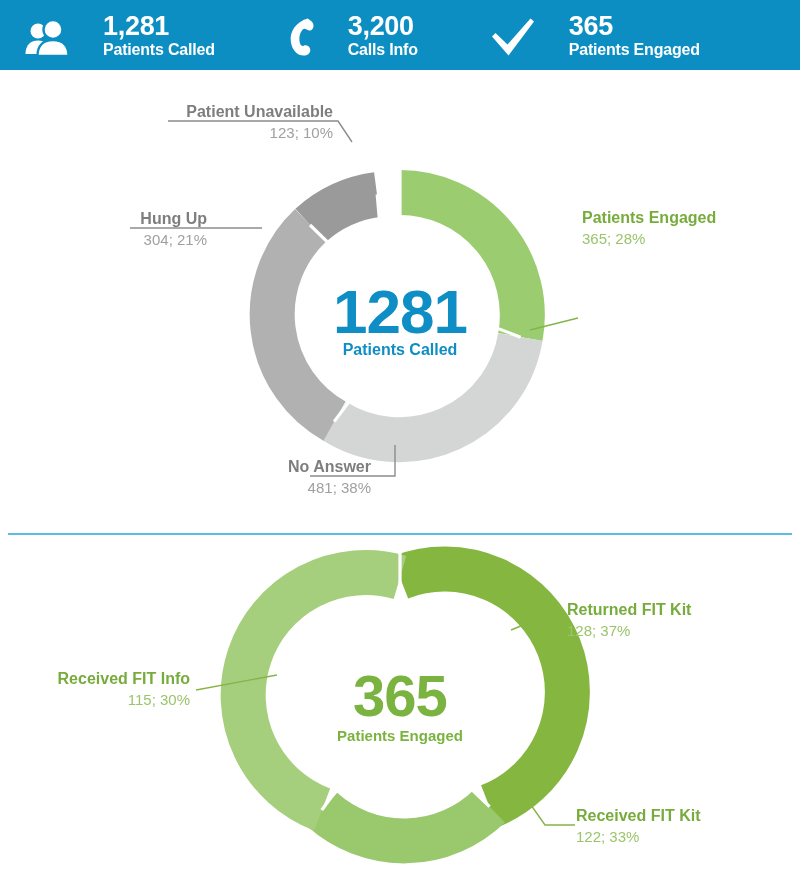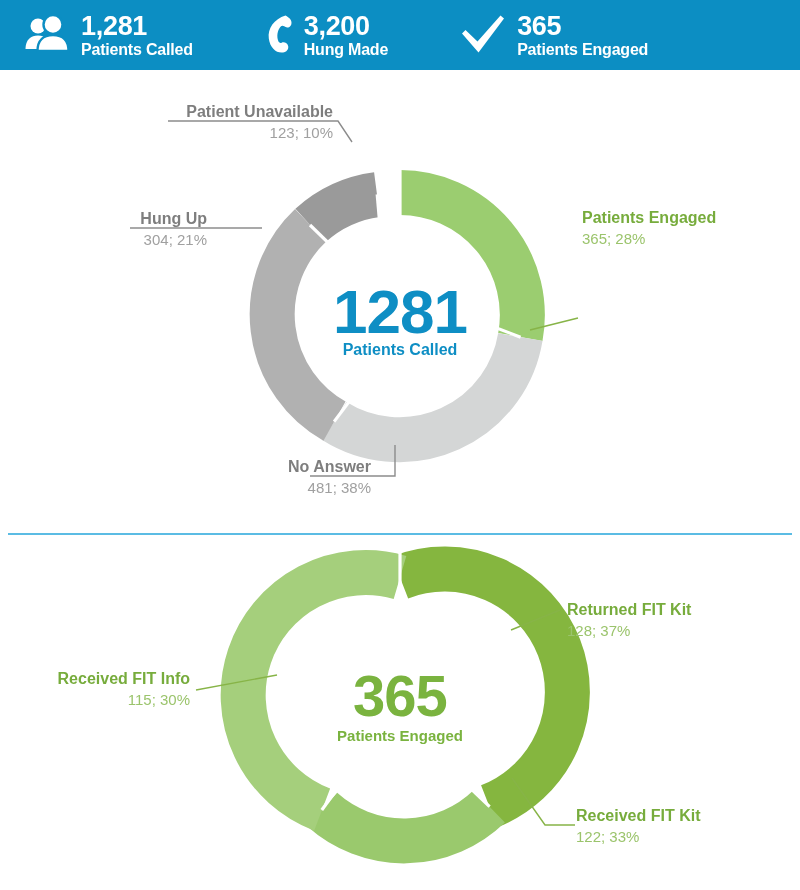--- a/index.html
+++ b/index.html
@@ -12,22 +12,23 @@
   .page { position: relative; width: 800px; height: 890px; }
 
   
   .kpi-bar {
     position: absolute; top: 0; left: 0;
     width: 800px; height: 70px;
     background: #0c8ec3;
     display: flex; align-items: center;
   }
   .kpi {
-    display: flex; align-items: flex-start;
+    display: flex; align-items: flex-end;
     color: #ffffff;
+    gap: 22px;
   }
   .kpi-1 { margin-left: 22px; }
   .kpi-2 { margin-left: 72px; }
   .kpi-3 { margin-left: 72px; }
   .kpi-icon { flex: 0 0 auto; margin-right: 11px; display: block; }
   .kpi-text { line-height: 1.0; }
   .kpi-value {
     font-size: 27px; font-weight: bold; letter-spacing: -0.3px;
     display: block; color: #ffffff;
   }
@@ -82,21 +83,21 @@
         <span class="kpi-label">Patients Called</span>
       </div>
     </div>
 
     <div class="kpi kpi-2">
       <svg class="kpi-icon" width="28" height="42" viewBox="0 0 28 42">
         <path d="M20.5 2.5 C9 6 2.5 15.5 3.8 25.5 C5 35 11.5 40.5 18 39.5 C21.5 39 23.8 36.2 23.2 33.2 C22.6 30.2 19.3 28.6 16.6 29.7 C15.2 30.3 13.8 29.6 13.2 27.8 C11.6 23 12.4 17.6 15.3 13.9 C16.5 12.4 18.1 12.3 19.2 13.3 C21.4 15.3 24.9 14.6 26.1 11.9 C27.3 9.2 26 5.8 23.1 4.2 C22.3 3.7 21.4 3 20.5 2.5 Z" fill="#ffffff"></path>
       </svg>
       <div class="kpi-text">
         <span class="kpi-value">3,200</span>
-        <span class="kpi-label">Hung Made</span>
+        <span class="kpi-label">Calls Info</span>
       </div>
     </div>
 
     <div class="kpi kpi-3">
       <svg class="kpi-icon" width="46" height="42" viewBox="0 0 46 42">
         <path d="M2 20.5 L5.5 17 L17.5 28.5 L40.5 2.5 L44 5.5 L18.5 39.5 Z" fill="#ffffff"></path>
       </svg>
       <div class="kpi-text">
         <span class="kpi-value">365</span>
         <span class="kpi-label">Patients Engaged</span>

